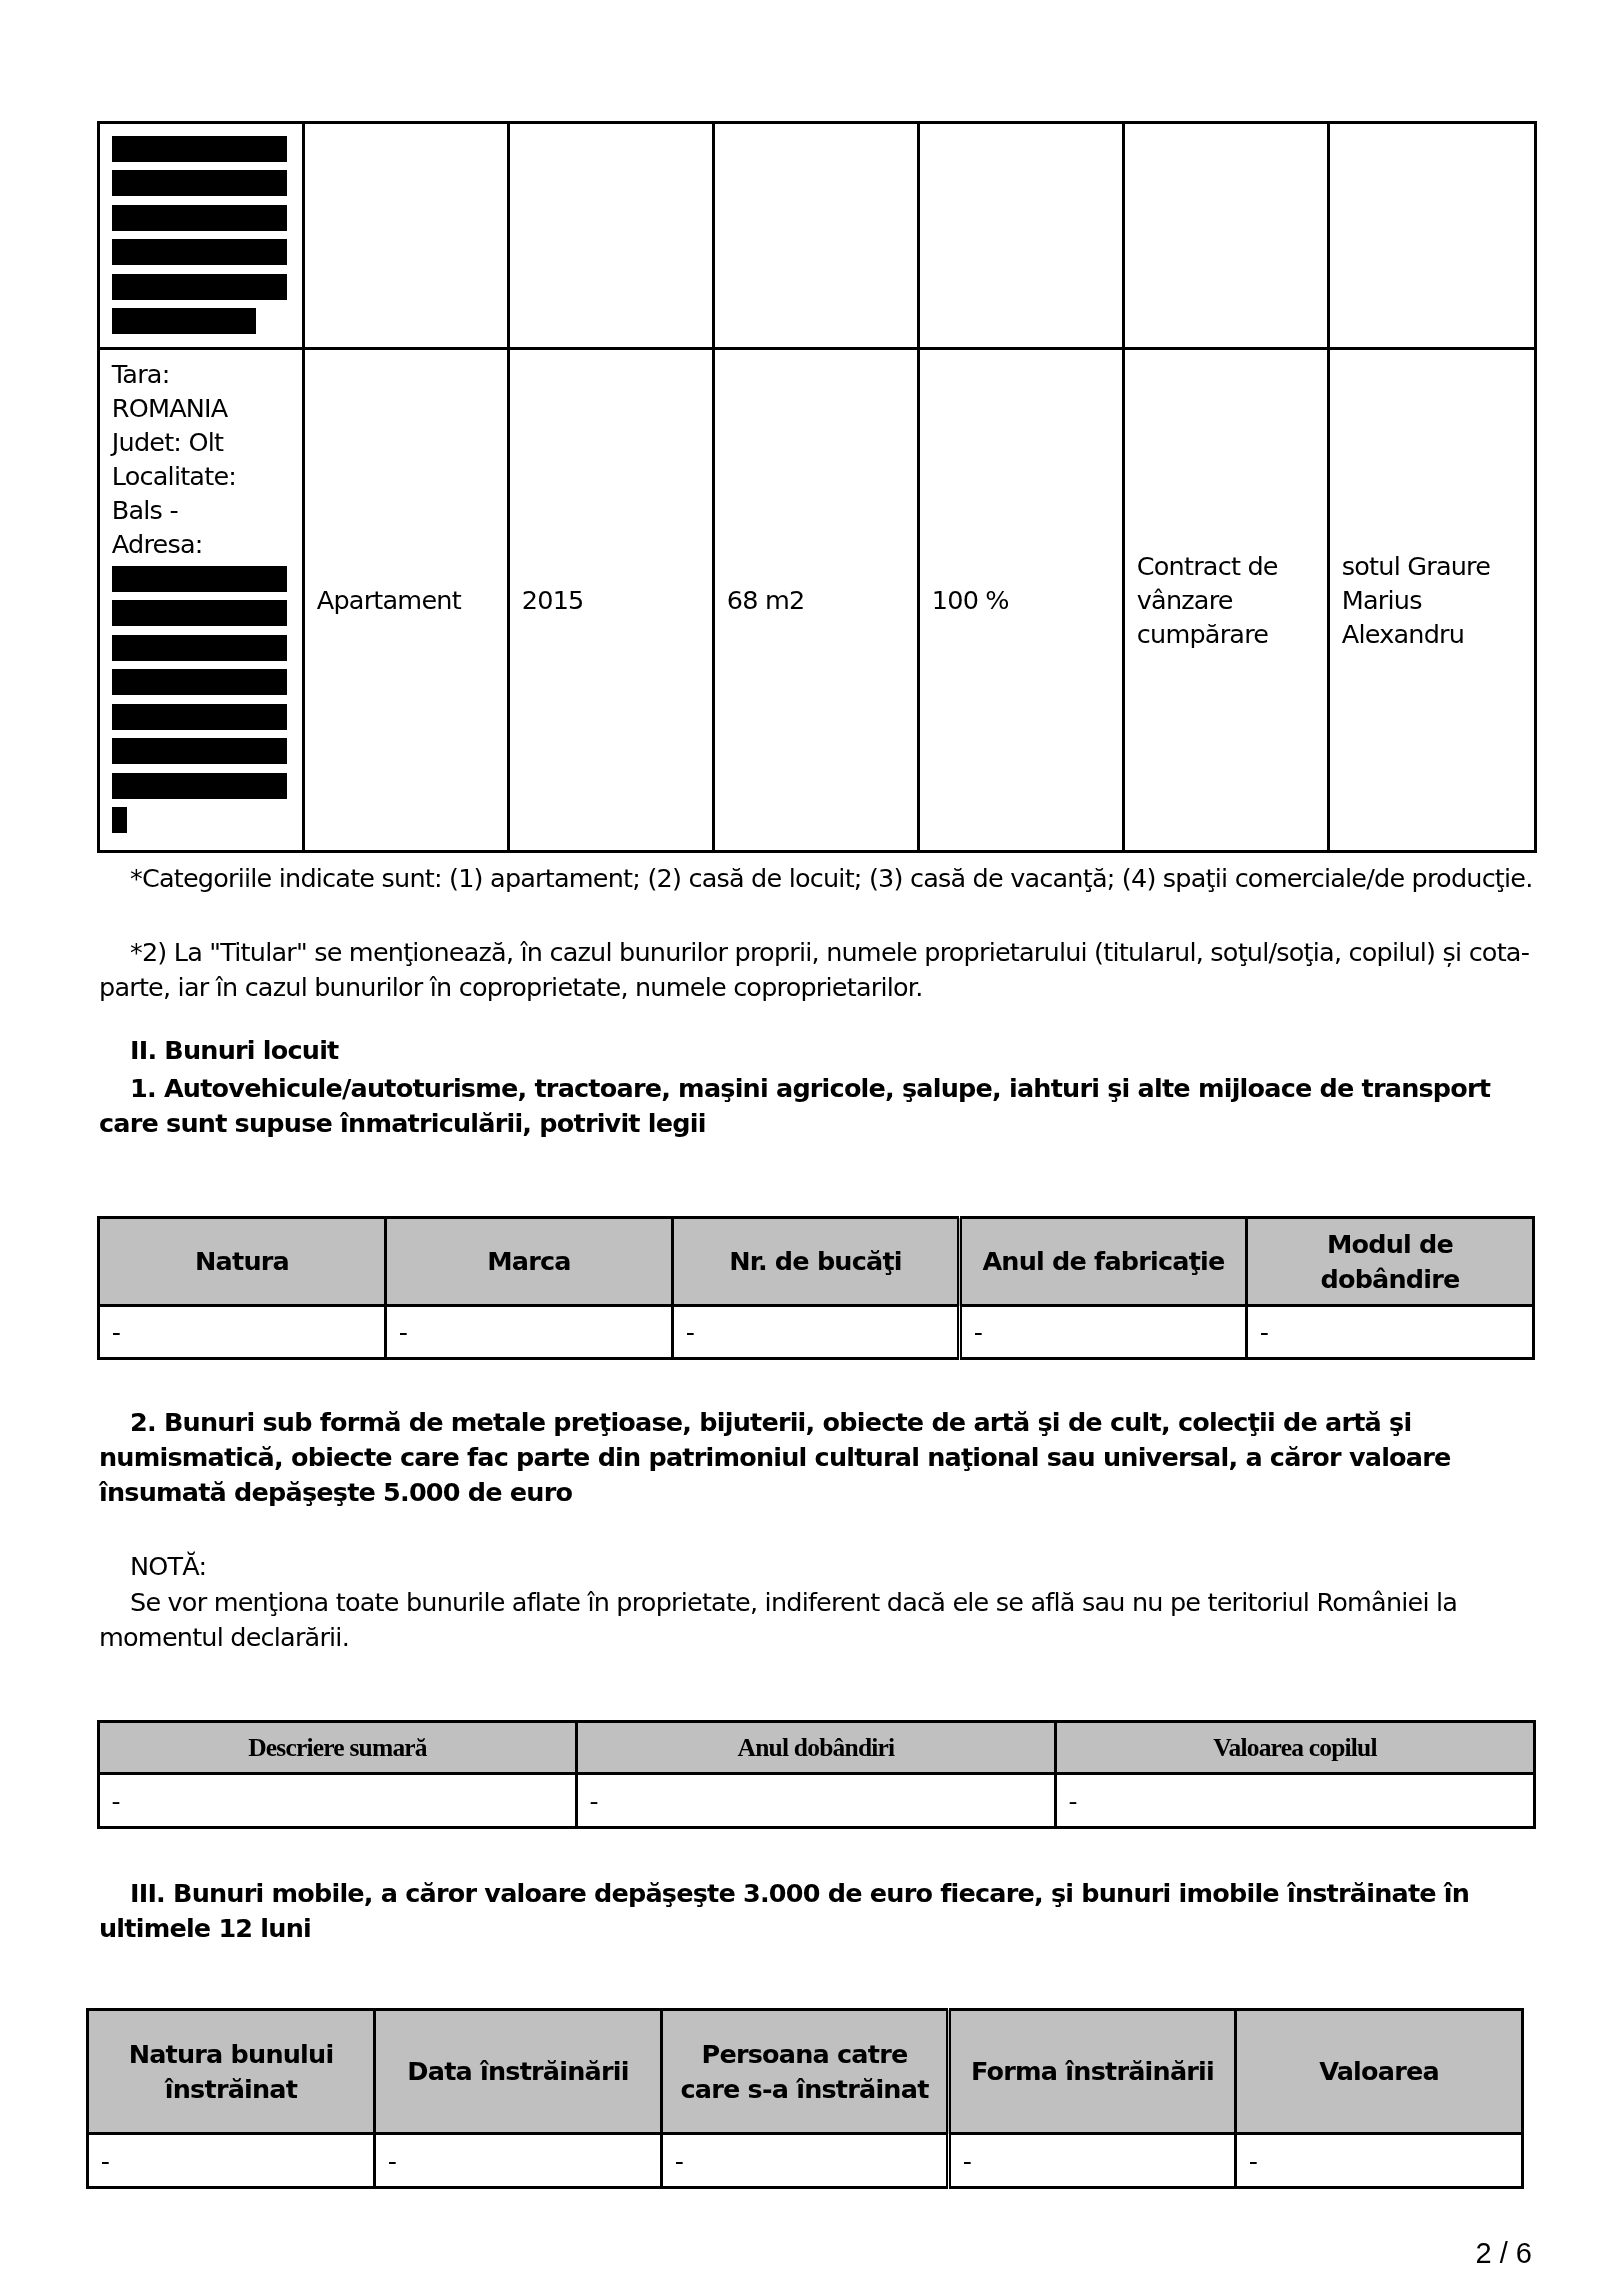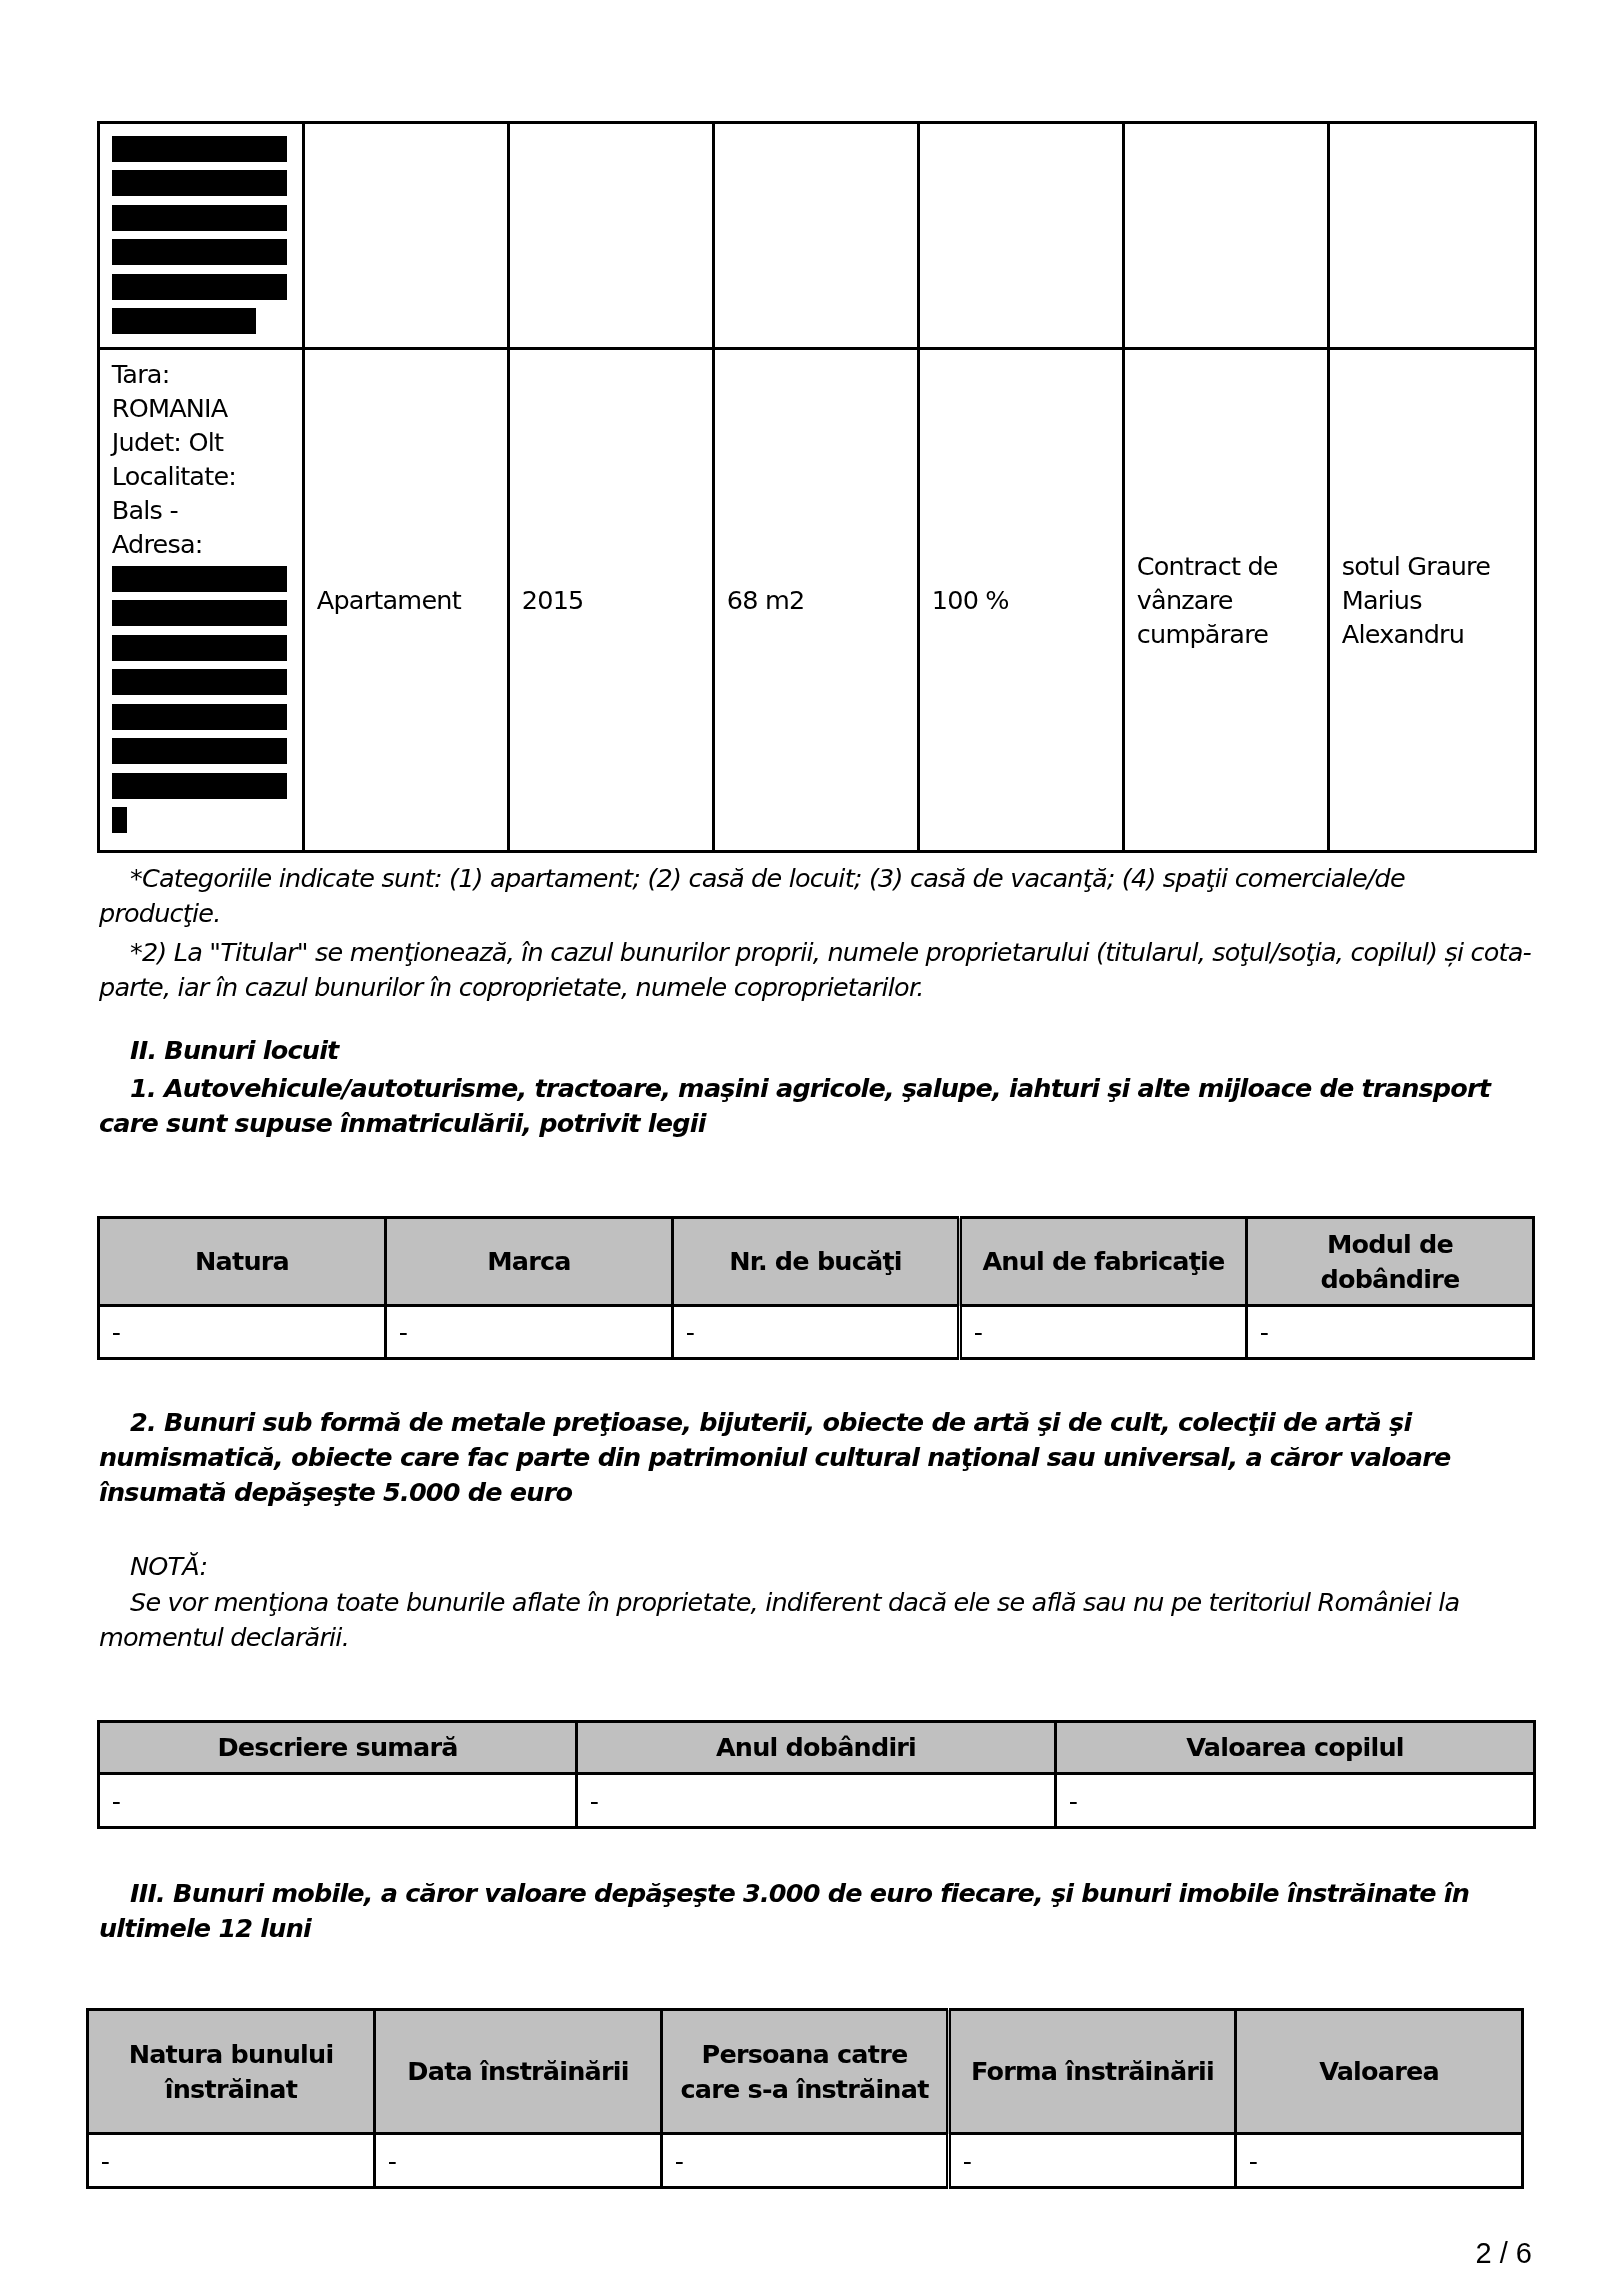--- a/index.html
+++ b/index.html
@@ -6,21 +6,21 @@
   body {
     width: 1622px; height: 2295px; position: relative; overflow: hidden;
     font-family: "DejaVu Sans", "Liberation Sans", sans-serif;
     color: #000000;
   }
   .page { position: absolute; left: 0; top: 0; width: 1622px; height: 2295px; margin-top: 24px; }
   table { border-collapse: collapse; table-layout: fixed; position: absolute; }
   td, th { border: 3.9px solid #000; vertical-align: middle; box-sizing: border-box; }
   .body-text { font-size: 25.5px; line-height: 35px; letter-spacing: -0.8px; }
   .bold { font-weight: bold; }
-  .indent { text-indent: 31px; font-style: italic; }
+  .indent { text-indent: 31px; }
   .para { position: absolute; left: 99px; width: 1434px; margin: 0; }
 
   
   #t-imobile { left: 97px; top: 97px; width: 1436px; }
   #t-imobile td { font-size: 25.5px; line-height: 34px; letter-spacing: -0.8px; padding: 0 11.8px; }
   #t-imobile tr.r1 td { height: 226px; vertical-align: top; padding-top: 11.8px; }
   #t-imobile tr.r2 td { height: 503px; }
   #t-imobile td.c0 { vertical-align: top; padding-top: 6.5px; }
   .redact { display: block; background: #000; height: 26px; width: 175px; margin-bottom: 8.5px; }
   .redact.short { width: 144px; }
@@ -28,21 +28,21 @@
 
   
   .grid th { background: #c0c0c0; font-weight: bold; font-size: 25.5px; line-height: 35px; letter-spacing: -0.8px; text-align: center; padding: 0 6.5px; }
   .grid td { font-size: 25.5px; letter-spacing: -0.8px; padding: 0 11.8px; text-align: left; }
   .grid .dbl { border-left: 5.2px double #000; }
 
   #t-vehicule { left: 97px; top: 1192px; width: 1436px; }
   #t-vehicule th { height: 88px; }
   #t-vehicule td { height: 53px; }
 
-  #t-pretioase { left: 97px; top: 1696px; width: 1436px; }
+  #t-pretioase { left: 97px; top: 1696px; width: 1436px; font-family: Liberation Serif, serif; }
   #t-pretioase th { height: 52px; }
   #t-pretioase td { height: 54px; }
 
   #t-instrainate { left: 86px; top: 1984px; width: 1436px; padding-left: 38px; }
   #t-instrainate th { height: 124px; }
   #t-instrainate td { height: 54px; }
 
   .page-num { position: absolute; right: 90px; top: 2213px; font-family: "Liberation Sans", sans-serif; font-size: 29px; }
 </style>
 </head>

